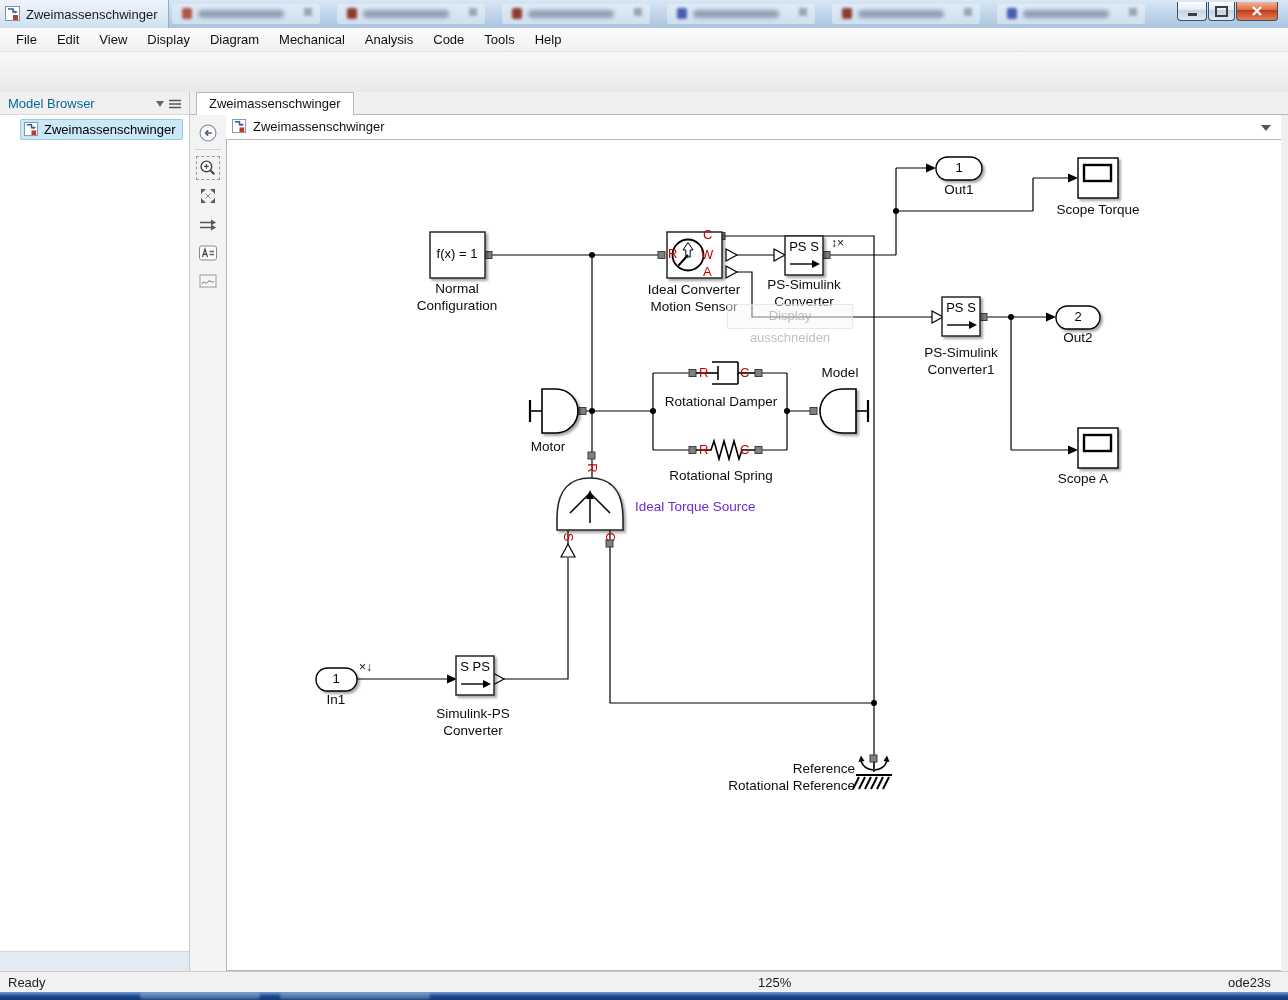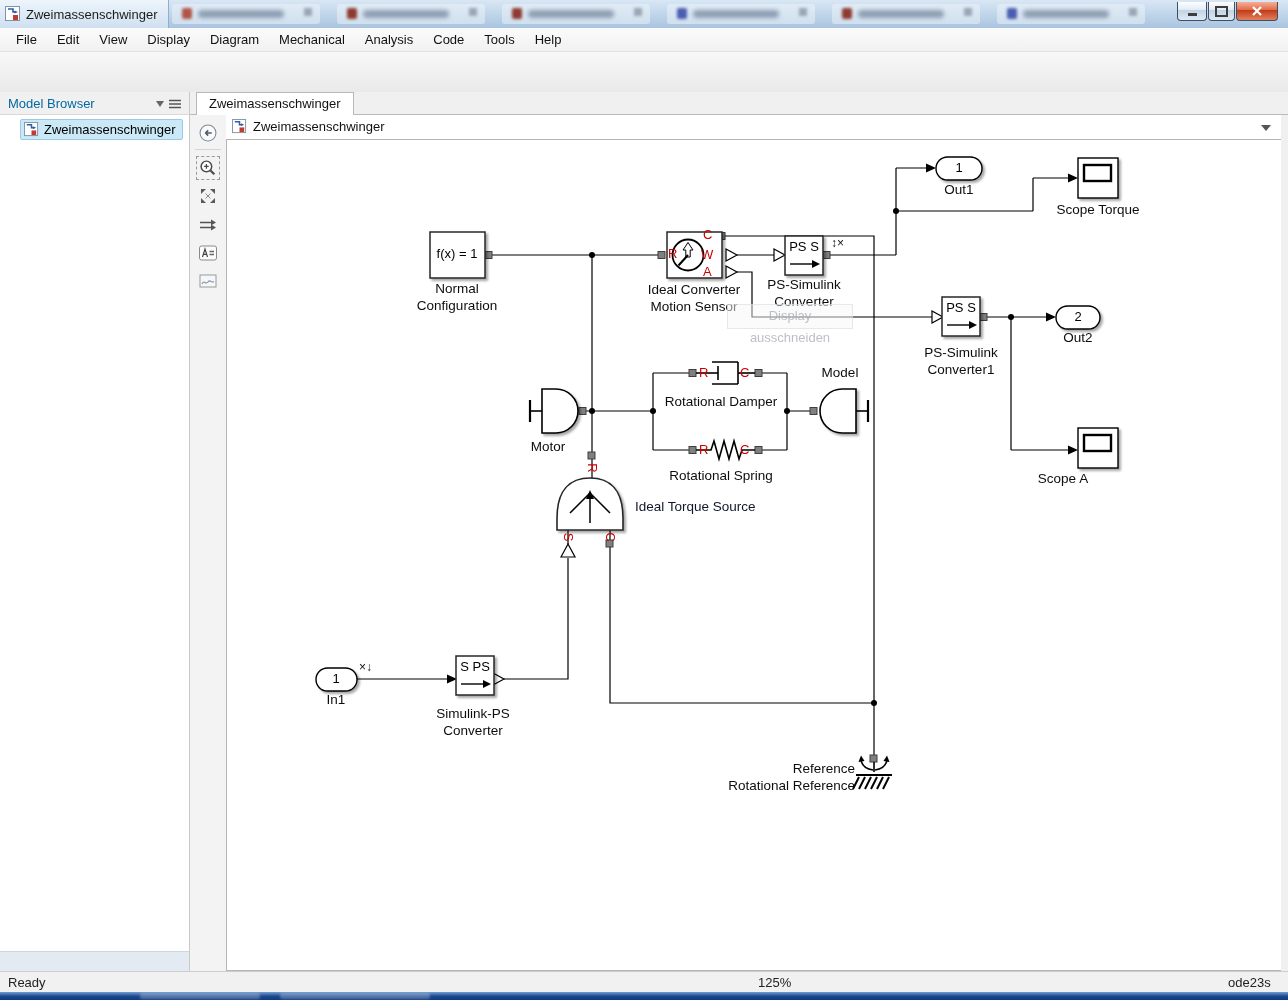--- a/index.html
+++ b/index.html
@@ -52,21 +52,21 @@
   .canvas{left:226px;top:140px;width:1055px;height:831px;background:#fff;border-left:1px solid #b5b5b5;border-bottom:1px solid #b5b5b5;box-sizing:border-box;}
   .rgutter{left:1281px;top:115px;width:7px;height:856px;background:#f0f0f0;}
   
   .statusbar{left:0;top:971px;width:1288px;height:21px;background:#f1f1f1;border-top:1px solid #cdcdcd;box-sizing:border-box;}
   .statusbar .s{position:absolute;top:3px;font-size:13px;color:#222;}
   .taskbar{left:0;top:992px;width:1288px;height:8px;background:linear-gradient(#6f9cd0,#1c478f 55%,#123a7c);}
   .taskbar .blob{position:absolute;top:1px;height:6px;background:rgba(255,255,255,.25);border-radius:2px;filter:blur(1px);}
   
   .diagram{left:226px;top:141px;width:1054px;height:829px;}
   .lbl{position:absolute;font:13.5px/16px "Liberation Sans",sans-serif;color:#0d0d0d;transform:translateX(-50%);white-space:nowrap;}
-  .lblL{position:absolute;font:13.5px/16px "Liberation Sans",sans-serif;color:#0f172a;white-space:nowrap;}
+  .lblL{position:absolute;font:13.5px/16px "Liberation Sans",sans-serif;color:#6d28d9;white-space:nowrap;}
   .lblR{position:absolute;font:13.5px/16px "Liberation Sans",sans-serif;color:#0d0d0d;white-space:nowrap;text-align:right;}
   .btext{position:absolute;font:13px/14px "Liberation Sans",sans-serif;color:#000;transform:translateX(-50%);white-space:nowrap;}
   .port{position:absolute;font:13px/13px "Liberation Sans",sans-serif;color:#cc0000;white-space:nowrap;}
   .portR{position:absolute;font:13px/13px "Liberation Sans",sans-serif;color:#cc0000;transform:translate(-50%,-50%) rotate(90deg);}
   .marker{position:absolute;font:12px/12px "Liberation Sans",sans-serif;color:#111;}
   .ghost{position:absolute;left:501px;top:163px;width:124px;height:23px;background:rgba(248,248,248,.5);border:1px solid rgba(210,214,218,.5);color:rgba(165,170,176,.75);font:13px/22px "Liberation Sans",sans-serif;text-align:center;}
 </style>
 </head>
 <body>
 
@@ -543,21 +543,21 @@
   <span class="lbl" style="left:578px;top:136px">PS-Simulink</span>
   <span class="lbl" style="left:578px;top:153px">Converter</span>
   <span class="lbl" style="left:735px;top:204px">PS-Simulink</span>
   <span class="lbl" style="left:735px;top:221px">Converter1</span>
   <span class="lbl" style="left:247px;top:565px">Simulink-PS</span>
   <span class="lbl" style="left:247px;top:582px">Converter</span>
   <span class="lbl" style="left:733px;top:41px">Out1</span>
   <span class="lbl" style="left:852px;top:189px">Out2</span>
   <span class="lbl" style="left:110px;top:551px">In1</span>
   <span class="lbl" style="left:872px;top:61px">Scope Torque</span>
-  <span class="lbl" style="left:837px;top:330px">Scope A</span>
+  <span class="lbl" style="left:857px;top:330px">Scope A</span>
   <span class="lbl" style="left:322px;top:298px">Motor</span>
   <span class="lbl" style="left:614px;top:224px">Model</span>
   <span class="lbl" style="left:495px;top:253px">Rotational Damper</span>
   <span class="lbl" style="left:495px;top:327px">Rotational Spring</span>
   <span class="lblL" style="left:409px;top:358px">Ideal Torque Source</span>
   <span class="lblR" style="left:429px;top:620px;width:200px">Reference</span>
   <span class="lblR" style="left:409px;top:637px;width:220px">Rotational Reference</span>
 
   
   <span class="port" style="left:442px;top:106px">R</span>

